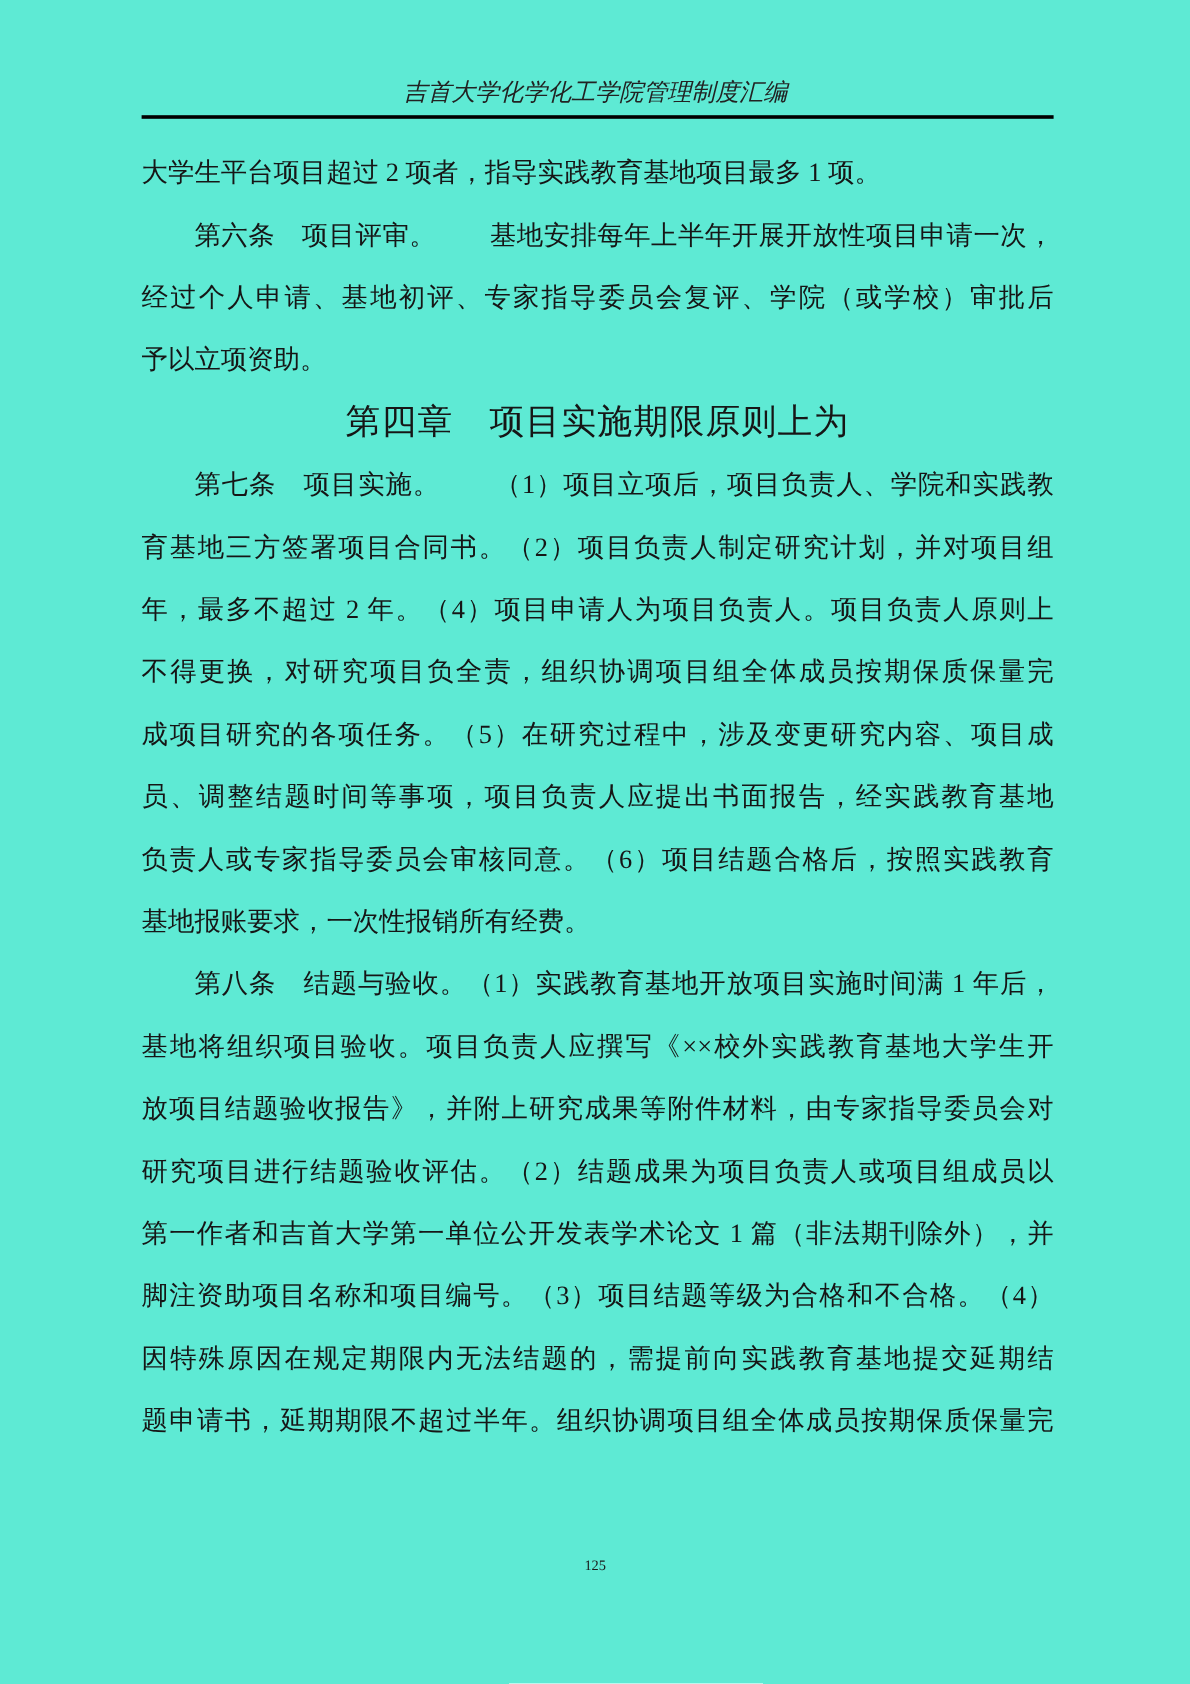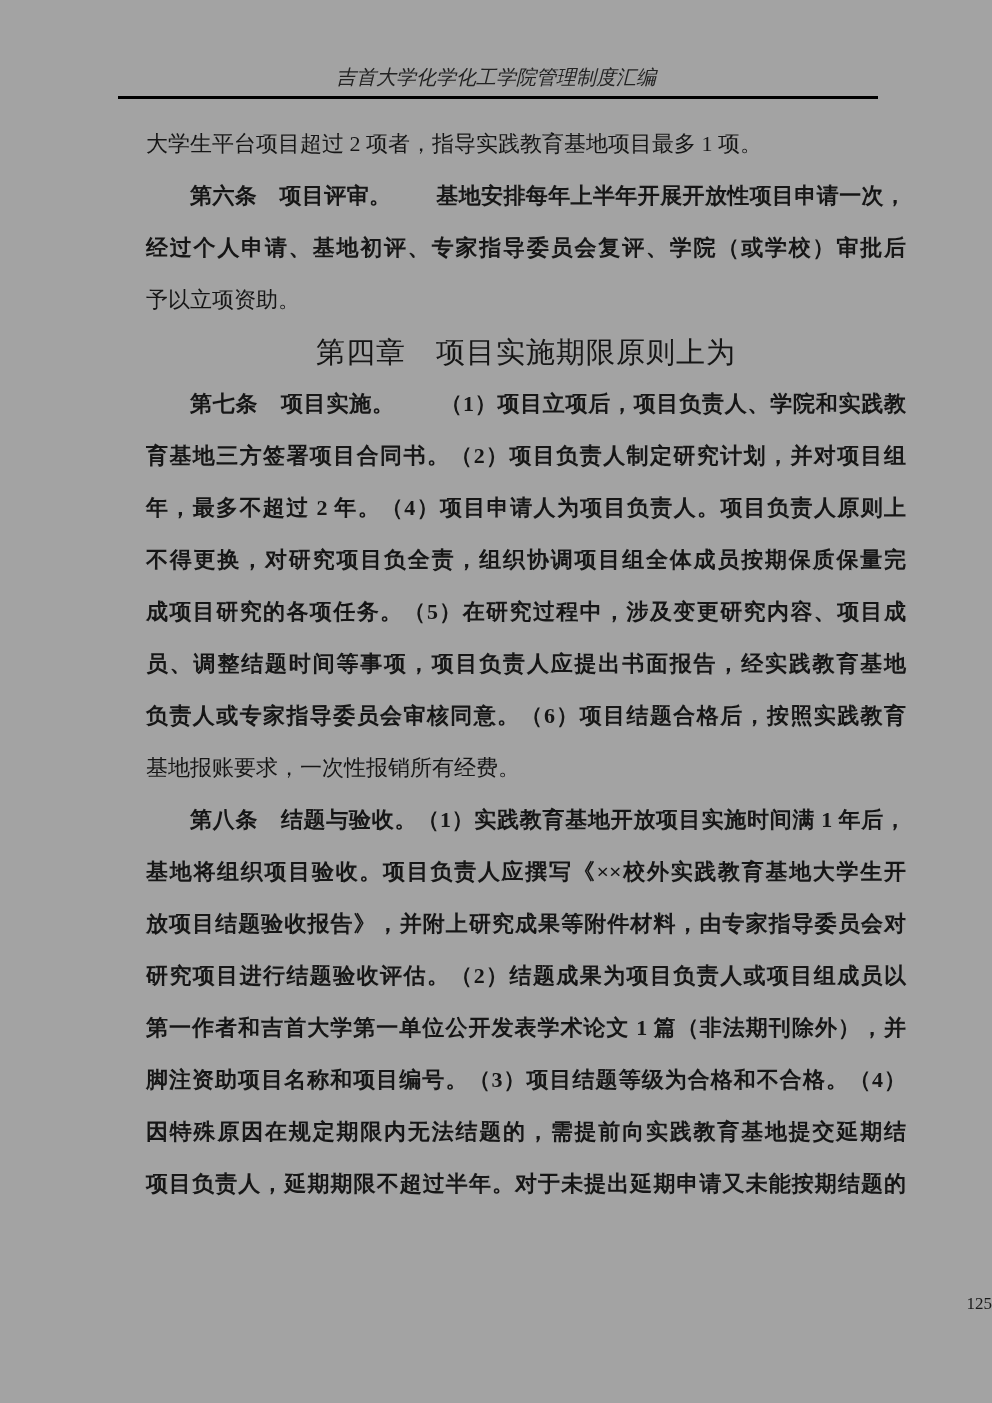--- a/index.html
+++ b/index.html
@@ -4,21 +4,21 @@
 <style>
   html, body {
     margin: 0;
     padding: 0;
     background: #ffffff;
   }
   .page {
     position: relative;
     width: 992px;
     height: 1403px;
-    background: #a3a3a3;
+    background: #5eead4;
     overflow: hidden;
     font-family: "Liberation Serif", "DejaVu Serif", serif;
     color: #161616;
   }
   .header-title {
     position: absolute;
     top: 64px;
     left: 0;
     width: 100%;
     text-align: center;
@@ -33,55 +33,53 @@
     left: 118px;
     width: 760px;
     height: 3px;
     background: #000000;
   }
   .content {
     position: absolute;
     top: 118px;
     left: 118px;
     width: 760px;
-    margin-left: 28px;
   }
   .line {
     height: 52px;
     line-height: 52px;
     font-size: 22px;
     white-space: nowrap;
     color: #161616;
   }
   .line.justify {
     white-space: normal;
     text-align: justify;
     text-align-last: justify;
-    font-weight: bold;
   }
   .line.left {
     text-align: left;
   }
   .line.indent {
     text-indent: 44px;
   }
   .line.heading {
     font-size: 29px;
     text-align: center;
     text-align-last: center;
     white-space: normal;
     letter-spacing: 1px;
   }
   .footer {
     position: absolute;
     top: 1292px;
     left: 0;
     width: 100%;
-    text-align: right;
-    font-size: 17px;
+    text-align: center;
+    font-size: 12px;
     line-height: 24px;
     color: #1a1a1a;
   }
 </style>
 </head>
 <body>
 
 <div class="page">
   <div class="header-title">吉首大学化学化工学院管理制度汇编</div>
   <div class="header-rule"></div>
@@ -100,19 +98,19 @@
       <div class="line justify">员、调整结题时间等事项，项目负责人应提出书面报告，经实践教育基地</div>
       <div class="line justify">负责人或专家指导委员会审核同意。（6）项目结题合格后，按照实践教育</div>
       <div class="line left">基地报账要求，一次性报销所有经费。</div>
       <div class="line justify indent">第八条　结题与验收。（1）实践教育基地开放项目实施时间满 1 年后，</div>
       <div class="line justify">基地将组织项目验收。项目负责人应撰写《××校外实践教育基地大学生开</div>
       <div class="line justify">放项目结题验收报告》，并附上研究成果等附件材料，由专家指导委员会对</div>
       <div class="line justify">研究项目进行结题验收评估。（2）结题成果为项目负责人或项目组成员以</div>
       <div class="line justify">第一作者和吉首大学第一单位公开发表学术论文 1 篇（非法期刊除外），并</div>
       <div class="line justify">脚注资助项目名称和项目编号。（3）项目结题等级为合格和不合格。（4）</div>
       <div class="line justify">因特殊原因在规定期限内无法结题的，需提前向实践教育基地提交延期结</div>
-      <div class="line justify">项目负责人，延期期限不超过半年。对于未提出延期申请又未能按期结题的</div>
+      <div class="line justify">题申请书，延期期限不超过半年。组织协调项目组全体成员按期保质保量完</div>
     </div>
 
   <div class="footer">
     <span>125</span>
   </div>
 </div>
 
 </body></html>

